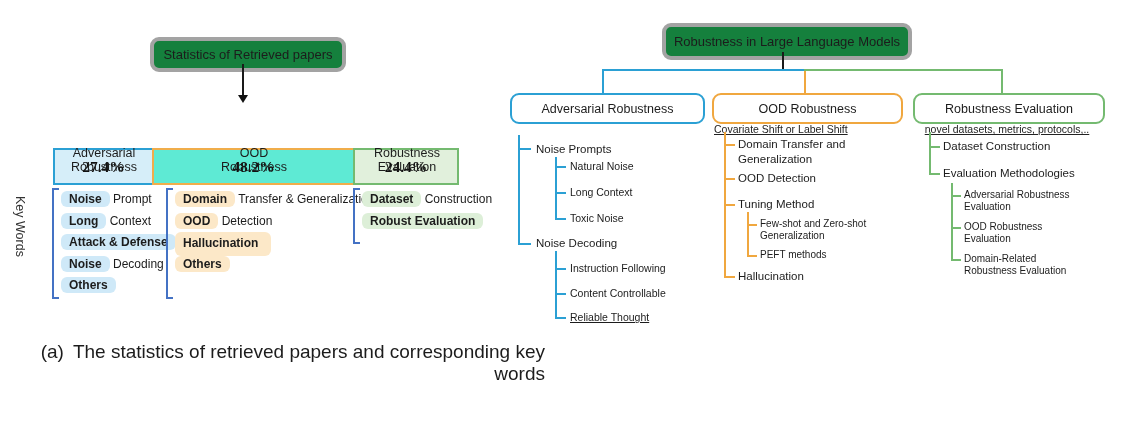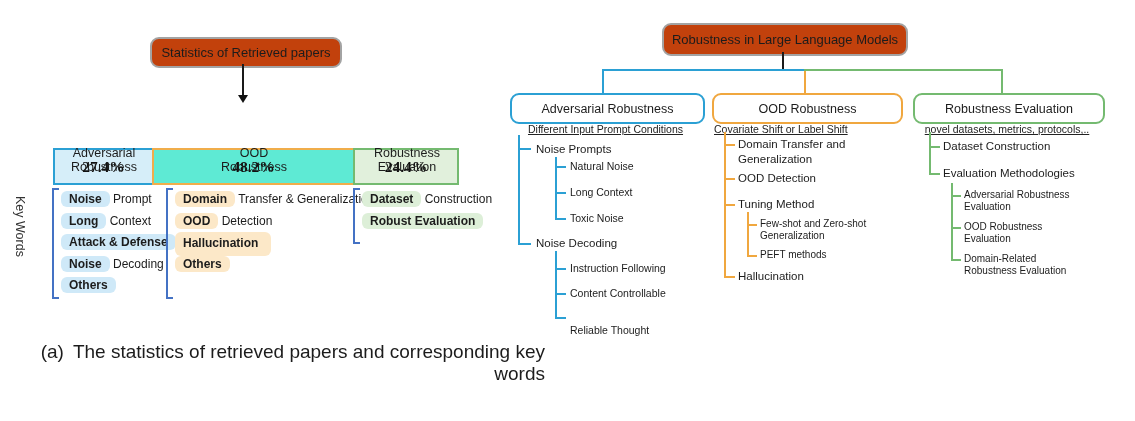--- a/index.html
+++ b/index.html
@@ -1,18 +1,18 @@
 <!DOCTYPE html>
 <html><head>
 <meta charset="utf-8">
 <style>
   html,body{margin:0;padding:0;background:#fff;}
   .fig{position:relative;width:1135px;height:421px;background:#ffffff;
        font-family:"Liberation Sans",sans-serif;color:#1c1c1c;overflow:hidden;}
-  .box{position:absolute;border:2px solid #a3a3a3;border-radius:9px;background:#c2410c;
+  .box{position:absolute;border:4px solid #a3a3a3;border-radius:9px;background:#15803d;
        display:flex;align-items:center;justify-content:center;font-size:13px;}
   .cat-box{position:absolute;border-radius:9px;border:2px solid;background:#fff;
        display:flex;align-items:center;justify-content:center;font-size:12.5px;}
   .bd-blue{border-color:#2ba0d4}.bd-orange{border-color:#f0a73f}.bd-green{border-color:#74ba70}
   .sub{position:absolute;font-size:10.5px;text-decoration:underline;text-align:center;color:#222;}
   .vl{position:absolute;width:2px;}
   .hz{position:absolute;height:2px;}
   .c-black{background:#1a1a1a}.c-blue{background:#2ba0d4}.c-orange{background:#f0a73f}.c-green{background:#74ba70}
   .tnode{position:absolute;font-size:11.5px;line-height:14.5px;white-space:pre-line;}
   .tsub{position:absolute;font-size:10.5px;line-height:13px;white-space:pre-line;}
@@ -91,21 +91,20 @@
   <div class="box" style="left:662px;top:23px;width:242px;height:29px;">Robustness in Large Language Models</div>
 
   <div class="vl c-black" style="left:782px;top:52px;height:19px;"></div>
   <div class="hz c-blue" style="left:602px;top:69px;width:204px;"></div>
   <div class="vl c-blue" style="left:602px;top:69px;height:24px;"></div>
   <div class="vl c-orange" style="left:804px;top:69px;height:24px;"></div>
   <div class="hz c-green" style="left:804px;top:69px;width:199px;"></div>
   <div class="vl c-green" style="left:1001px;top:69px;height:24px;"></div>
 
   <div class="cat-box bd-blue" style="left:510px;top:93px;width:191px;height:27px;">Adversarial Robustness</div>
-  <div class="sub" style="left:510px;top:123px;width:191px;">Different Input Prompt Conditions</div>
   <div class="cat-box bd-orange" style="left:712px;top:93px;width:187px;height:27px;">OOD Robustness</div>
   <div class="sub" style="left:714px;top:123px;width:187px;text-align:left;">Covariate Shift or Label Shift</div>
   <div class="cat-box bd-green" style="left:913px;top:93px;width:188px;height:27px;">Robustness Evaluation</div>
   <div class="sub" style="left:913px;top:123px;width:188px;">novel datasets, metrics, protocols,..</div>
 
   <div class="vl c-blue" style="left:518px;top:135px;height:110px;"></div>
   <div class="hz c-blue" style="left:518px;top:148px;width:13px;"></div>
   <div class="hz c-blue" style="left:518px;top:243px;width:13px;"></div>
   <div class="tnode" style="left:536px;top:142px;">Noise Prompts</div>
   <div class="tnode" style="left:536px;top:236px;">Noise Decoding</div>
@@ -115,21 +114,21 @@
   <div class="hz c-blue" style="left:555px;top:218px;width:11px;"></div>
   <div class="tsub" style="left:570px;top:160px;">Natural Noise</div>
   <div class="tsub" style="left:570px;top:186px;">Long Context</div>
   <div class="tsub" style="left:570px;top:212px;">Toxic Noise</div>
   <div class="vl c-blue" style="left:555px;top:251px;height:68px;"></div>
   <div class="hz c-blue" style="left:555px;top:268px;width:11px;"></div>
   <div class="hz c-blue" style="left:555px;top:293px;width:11px;"></div>
   <div class="hz c-blue" style="left:555px;top:317px;width:11px;"></div>
   <div class="tsub" style="left:570px;top:262px;">Instruction Following</div>
   <div class="tsub" style="left:570px;top:287px;">Content Controllable</div>
-  <div class="tsub" style="left:570px;top:324px;">Reliable Thought</div>
+  <div class="tsub" style="left:570px;top:311px;text-decoration:underline;">Reliable Thought</div>
 
   <div class="vl c-orange" style="left:724px;top:132px;height:146px;"></div>
   <div class="hz c-orange" style="left:724px;top:144px;width:11px;"></div>
   <div class="hz c-orange" style="left:724px;top:178px;width:11px;"></div>
   <div class="hz c-orange" style="left:724px;top:204px;width:11px;"></div>
   <div class="hz c-orange" style="left:724px;top:276px;width:11px;"></div>
   <div class="tnode" style="left:738px;top:137px;">Domain Transfer and
 Generalization</div>
   <div class="tnode" style="left:738px;top:171px;">OOD Detection</div>
   <div class="tnode" style="left:738px;top:197px;">Tuning Method</div>

